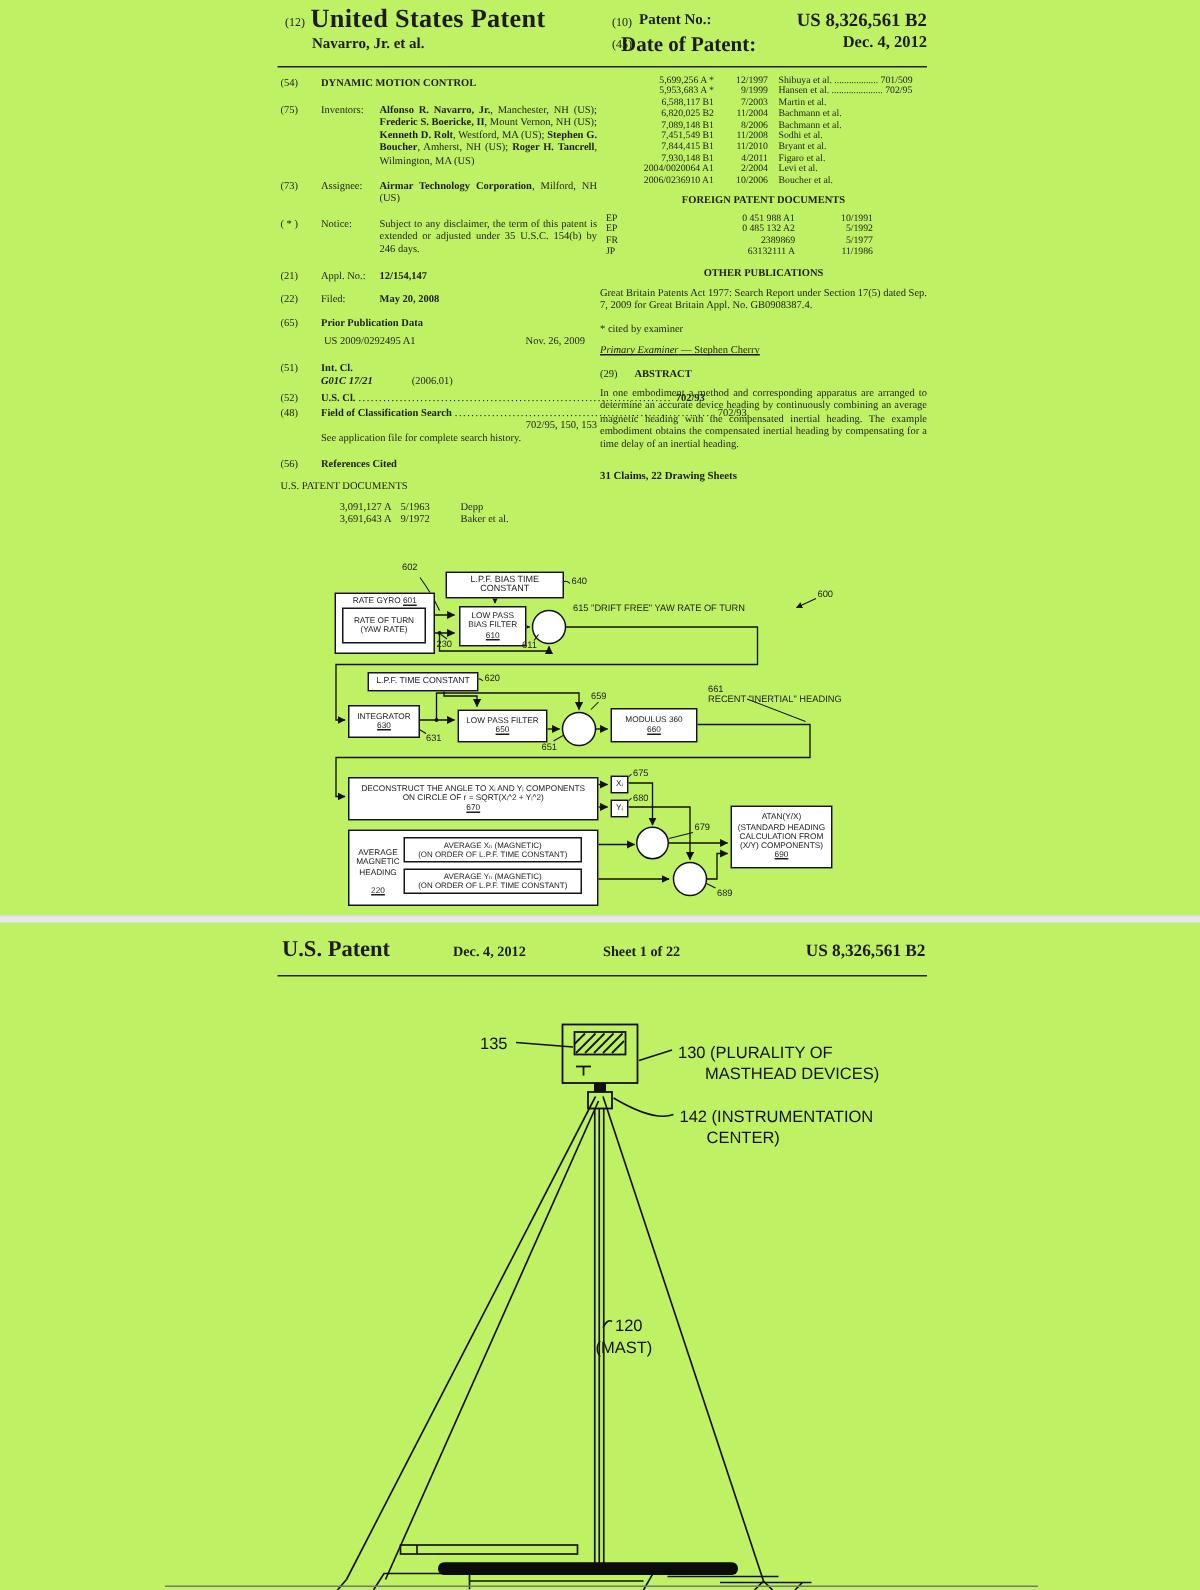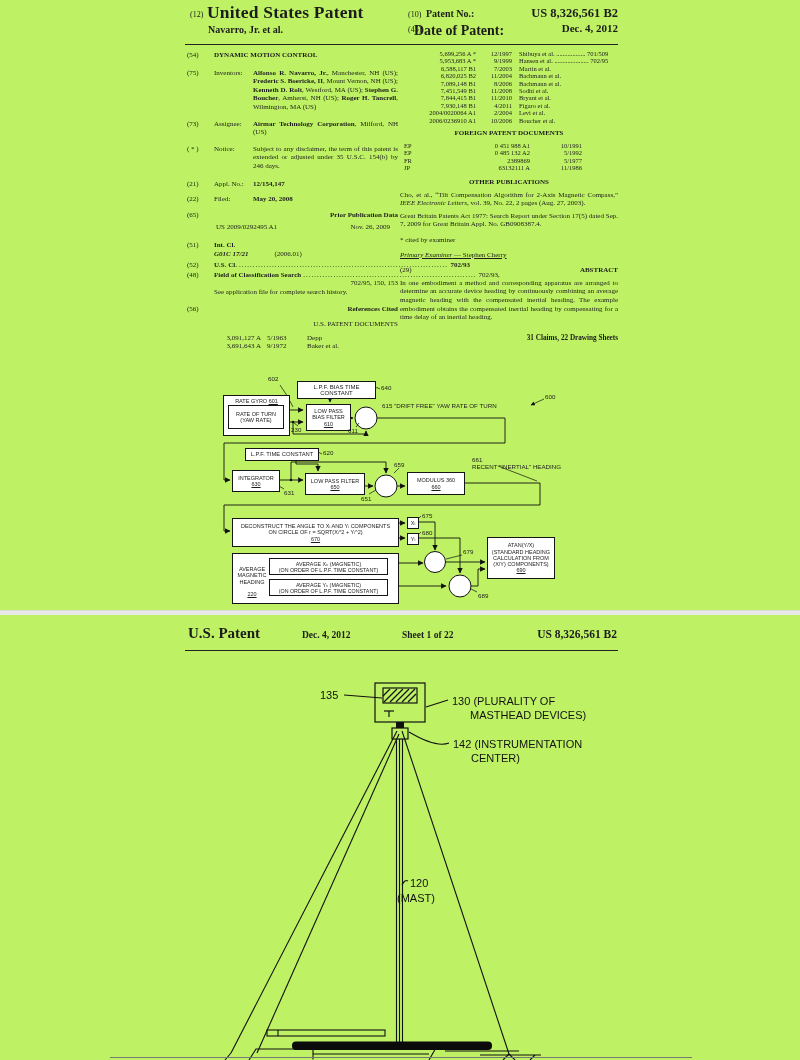--- a/index.html
+++ b/index.html
@@ -23,21 +23,21 @@
   .n45{left:408px;top:25px;font-size:8px;}
   .lab45{left:414px;top:23px;font-size:14px;font-weight:bold;}
   .patdate{left:490px;top:22px;width:128px;text-align:right;font-size:11px;font-weight:bold;}
   .rule1{left:185px;top:44px;width:433px;height:0;border-top:1.4px solid #222;}
   
   .colL{left:187px;top:51px;width:211px;font-size:7px;line-height:8.6px;}
   .colR{left:400px;top:50px;width:218px;font-size:7px;line-height:8.6px;}
   .prow{display:grid;grid-template-columns:24px 36px 1fr;column-gap:3px;margin-bottom:7px;}
   .prow2{display:grid;grid-template-columns:24px 1fr;column-gap:3px;margin-bottom:7px;}
   .pval{text-align:justify;}
-  .ctr{text-align:right;}
+  .ctr{text-align:left;}
   .dotline{display:flex;align-items:baseline;}
   .dots{flex:1;overflow:hidden;white-space:nowrap;letter-spacing:1px;margin:0 2px;}
   .refrowL{display:grid;grid-template-columns:60px 34px 1fr;column-gap:6px;padding-left:14px;line-height:8.2px;}
   .refrowL .rn{text-align:right;}
   .usref{display:grid;grid-template-columns:76px 36px 1fr;column-gap:0;font-size:6.5px;line-height:7.4px;}
   .usref .rn{text-align:right;}
   .usref .rd{text-align:right;}
   .usref .rm{padding-left:7px;}
   .forref{display:grid;grid-template-columns:40px 86px 52px;font-size:6.5px;line-height:7.6px;padding-left:4px;}
   .forref .fn{text-align:right;}
@@ -244,21 +244,20 @@
           <span class="fn">2389869</span>
           <span class="fd">5/1977</span>
         </div>
           <div class="forref">
           <span class="fc">JP</span>
           <span class="fn">63132111  A</span>
           <span class="fd">11/1986</span>
         </div>
         </div>
       <div class="hcenter" style="margin-top:6px;">OTHER PUBLICATIONS</div>
-      <p class="pubp"><span>Cho, et al., “Tilt Compensation Algorithm for 2-Axis Magnetic Compass,” </span><span class="i">IEEE Electronic Letters</span><span>, vol. 39, No. 22, 2 pages (Aug. 27, 2003).</span></p>
       <p class="pubp">Great Britain Patents Act 1977: Search Report under Section 17(5) dated Sep. 7, 2009 for Great Britain Appl. No. GB0908387.4.</p>
       <div style="margin:7px 0 6px 0;">* cited by examiner</div>
       <div style="margin-bottom:7px;text-decoration:underline;"><span class="i">Primary Examiner</span><span> — Stephen Cherry</span></div>
       <div class="prow2" style="grid-template-columns:20px 1fr;margin-bottom:4px;">
         <span>(29)</span>
         <span class="b ctr">ABSTRACT</span>
       </div>
       <p class="pubp">In one embodiment a method and corresponding apparatus are arranged to determine an accurate device heading by continuously combining an average magnetic heading with the compensated inertial heading. The example embodiment obtains the compensated inertial heading by compensating for a time delay of an inertial heading.</p>
       <div class="b ctr" style="margin-top:12px;font-size:7.2px;">31 Claims, 22 Drawing Sheets</div>
     </div>

